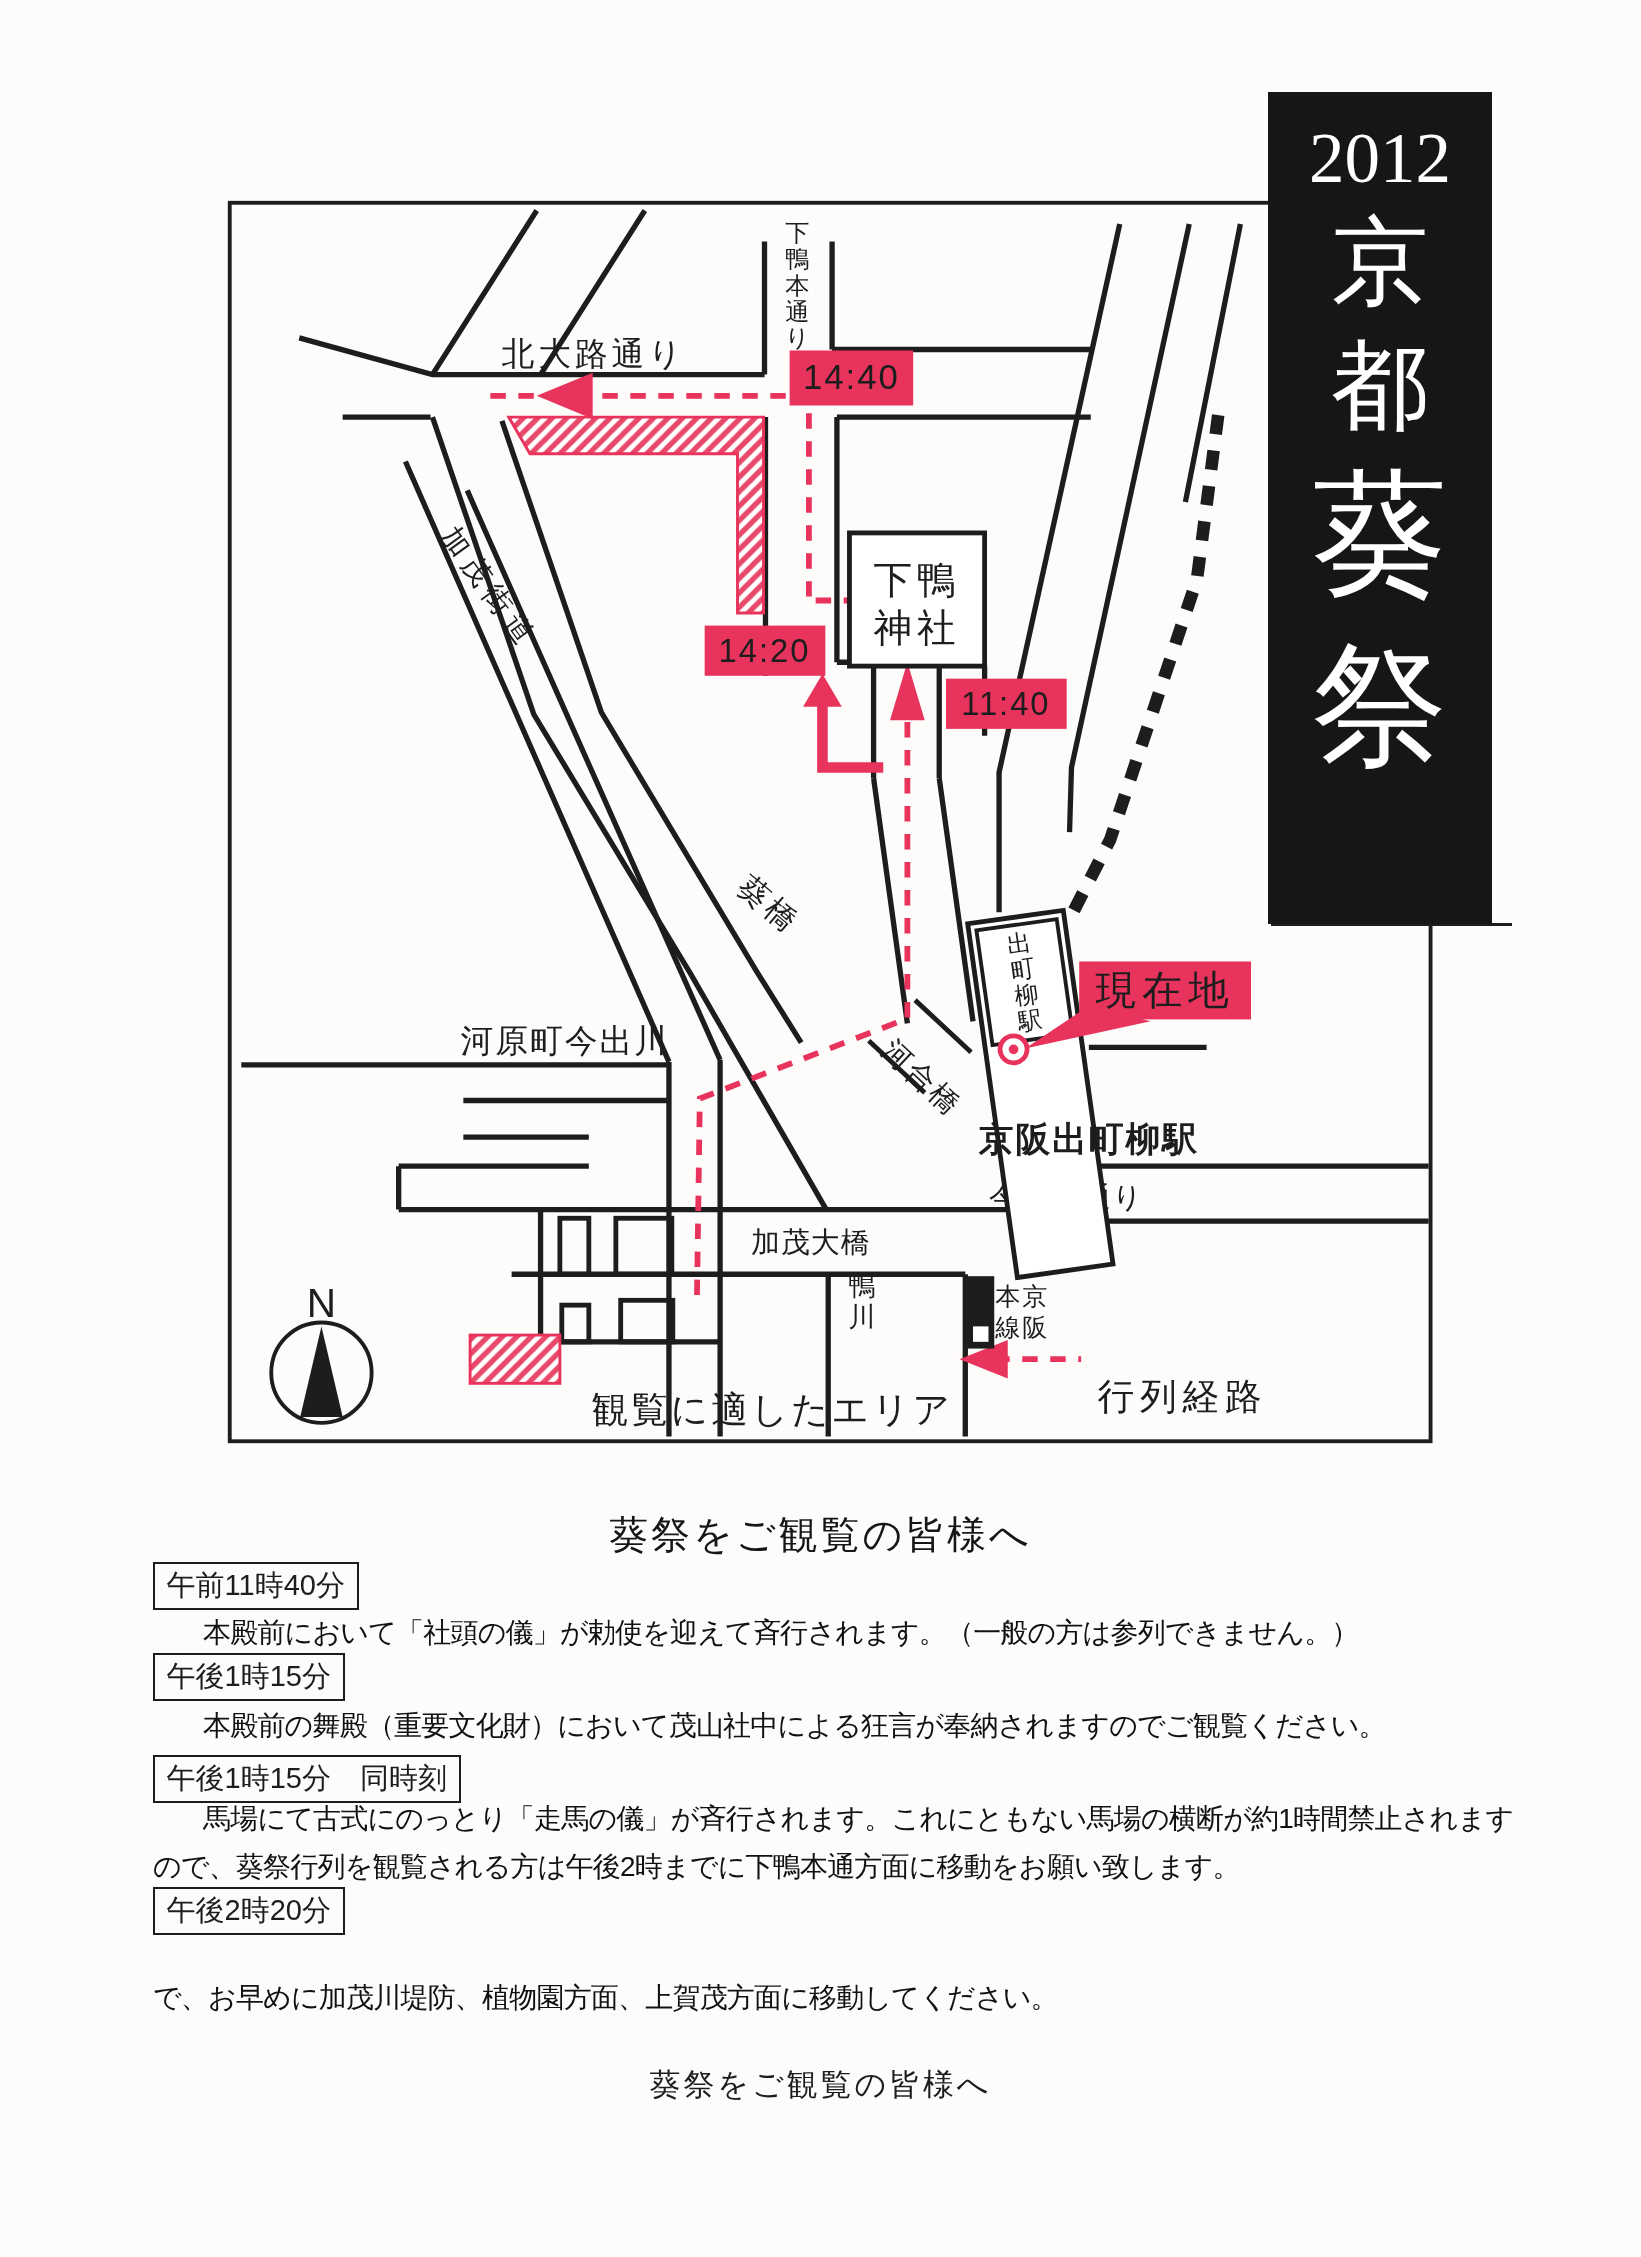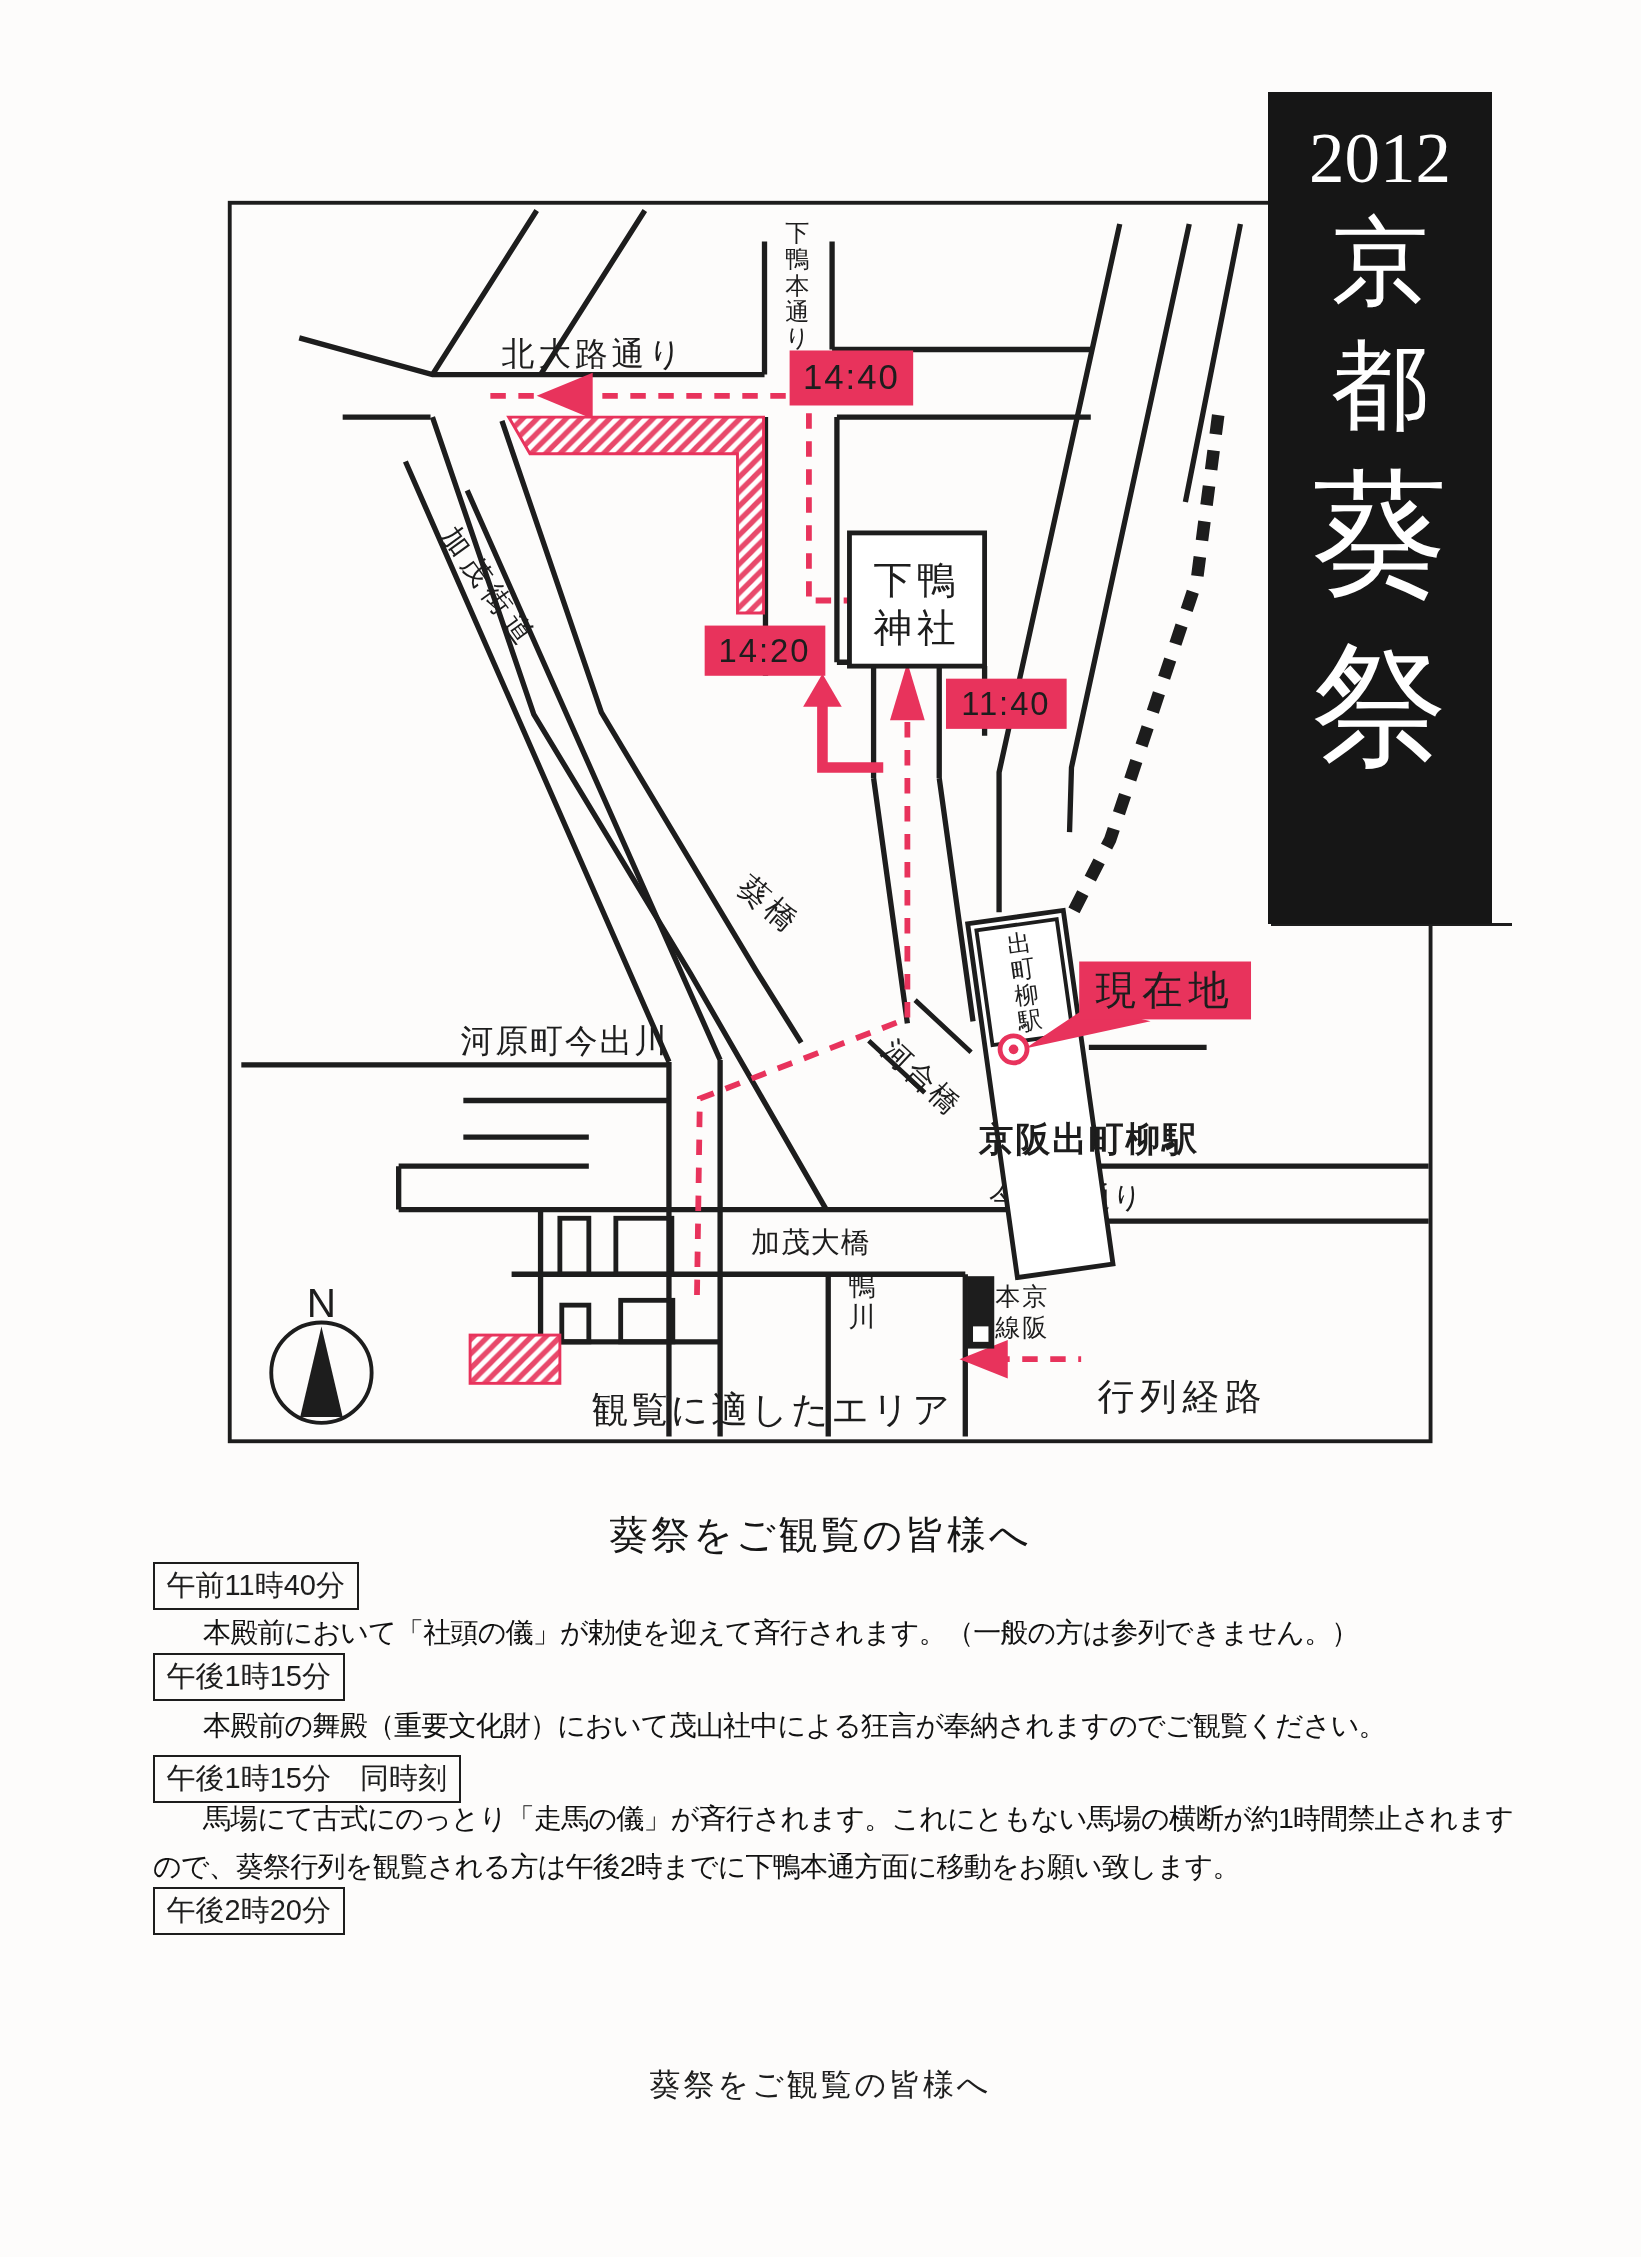--- a/index.html
+++ b/index.html
@@ -163,16 +163,17 @@
   <div class="bline ind" style="top:1614px">本殿前において「社頭の儀」が勅使を迎えて斉行されます。（一般の方は参列できません。）</div>
 
   <div class="tbox" style="top:1653px">午後1時15分</div>
   <div class="bline ind" style="top:1707px">本殿前の舞殿（重要文化財）において茂山社中による狂言が奉納されますのでご観覧ください。</div>
 
   <div class="tbox" style="top:1755px">午後1時15分　同時刻</div>
   <div class="bline ind" style="top:1800px">馬場にて古式にのっとり「走馬の儀」が斉行されます。これにともない馬場の横断が約1時間禁止されます</div>
   <div class="bline" style="top:1848px">ので、葵祭行列を観覧される方は午後2時までに下鴨本通方面に移動をお願い致します。</div>
 
   <div class="tbox" style="top:1887px">午後2時20分</div>
+  <div class="bline" style="top:1979px">で、お早めに加茂川堤防、植物園方面、上賀茂方面に移動してください。</div>
 
   <div class="footer">葵祭をご観覧の皆様へ</div>
 </div>
 
 
 </body></html>

